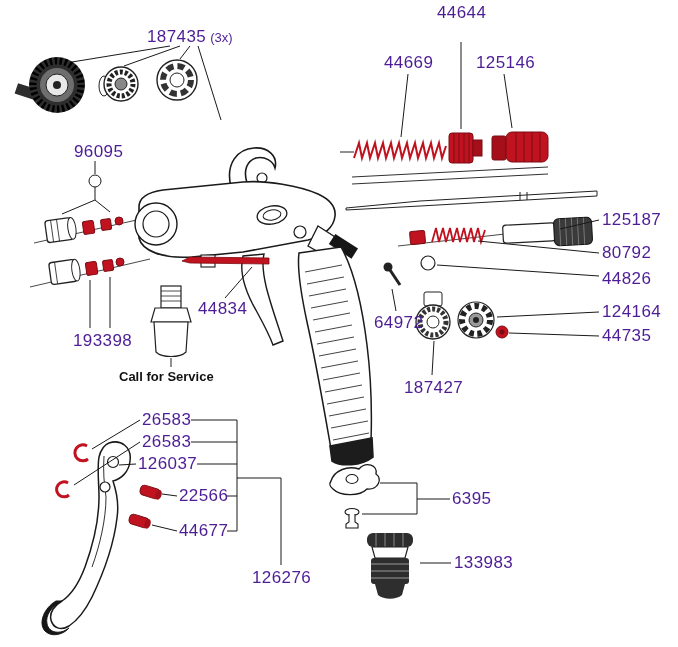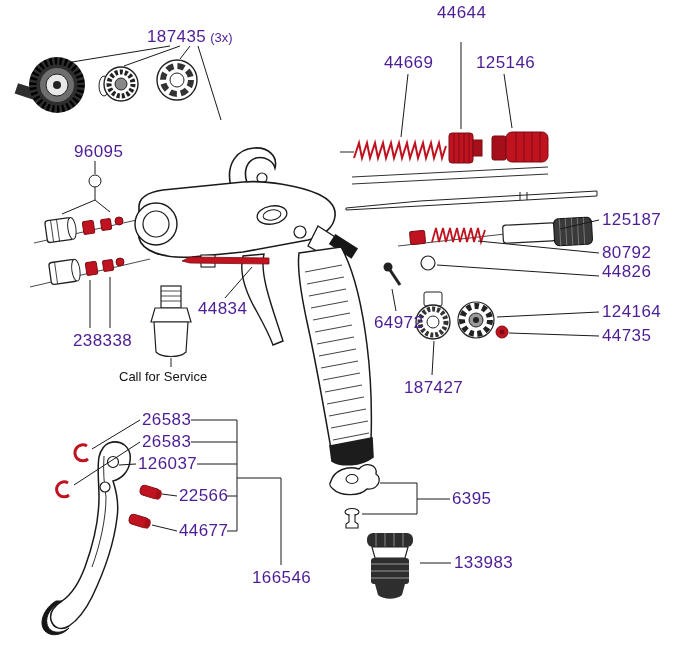--- a/index.html
+++ b/index.html
@@ -2,21 +2,21 @@
 <html><head>
 <meta charset="utf-8">
 <style>
   html,body{margin:0;padding:0;background:#ffffff;}
   .stage{position:relative;width:678px;height:647px;background:#fff;
          font-family:"Liberation Sans",sans-serif;overflow:hidden;}
   .stage svg{position:absolute;left:0;top:0;}
   .part-label{position:absolute;font-size:17px;letter-spacing:.4px;color:#4c1d95;
               white-space:nowrap;line-height:20px;}
   .part-label .qty{font-size:13px;letter-spacing:0;margin-left:4px;}
-  .service-label{position:absolute;font-size:13px;font-weight:normal;color:#111;
+  .service-label{position:absolute;font-size:13px;font-weight:bold;color:#111;
                  white-space:nowrap;line-height:16px;}
 </style>
 </head>
 <body>
 
 <div class="stage">
 
 <svg width="678" height="647" viewBox="0 0 678 647">
 
   <g>
@@ -267,30 +267,30 @@
   </g>
 </svg>
 
 <div class="part-label" style="left:147px;top:27px"><span>187435</span><span class="qty">(3x)</span></div>
 <div class="part-label" style="left:74px;top:142px">96095</div>
 <div class="part-label" style="left:437px;top:3px">44644</div>
 <div class="part-label" style="left:384px;top:53px">44669</div>
 <div class="part-label" style="left:476px;top:53px">125146</div>
 <div class="part-label" style="left:602px;top:210px">125187</div>
 <div class="part-label" style="left:602px;top:243px">80792</div>
-<div class="part-label" style="left:602px;top:262px">44826</div>
+<div class="part-label" style="left:602px;top:269px">44826</div>
 <div class="part-label" style="left:602px;top:302px">124164</div>
 <div class="part-label" style="left:602px;top:326px">44735</div>
 <div class="part-label" style="left:198px;top:299px">44834</div>
 <div class="part-label" style="left:374px;top:313px">64972</div>
-<div class="part-label" style="left:73px;top:331px">238338</div>
+<div class="part-label" style="left:73px;top:331px">193398</div>
 <div class="part-label" style="left:404px;top:378px">187427</div>
 <div class="service-label" style="left:119px;top:369px">Call for Service</div>
 <div class="part-label" style="left:142px;top:410px">26583</div>
 <div class="part-label" style="left:142px;top:432px">26583</div>
 <div class="part-label" style="left:138px;top:454px">126037</div>
 <div class="part-label" style="left:179px;top:486px">22566</div>
 <div class="part-label" style="left:179px;top:521px">44677</div>
-<div class="part-label" style="left:252px;top:568px">166546</div>
+<div class="part-label" style="left:252px;top:568px">126276</div>
 <div class="part-label" style="left:452px;top:489px">6395</div>
 <div class="part-label" style="left:454px;top:553px">133983</div>
 
 </div>
 
 </body></html>

